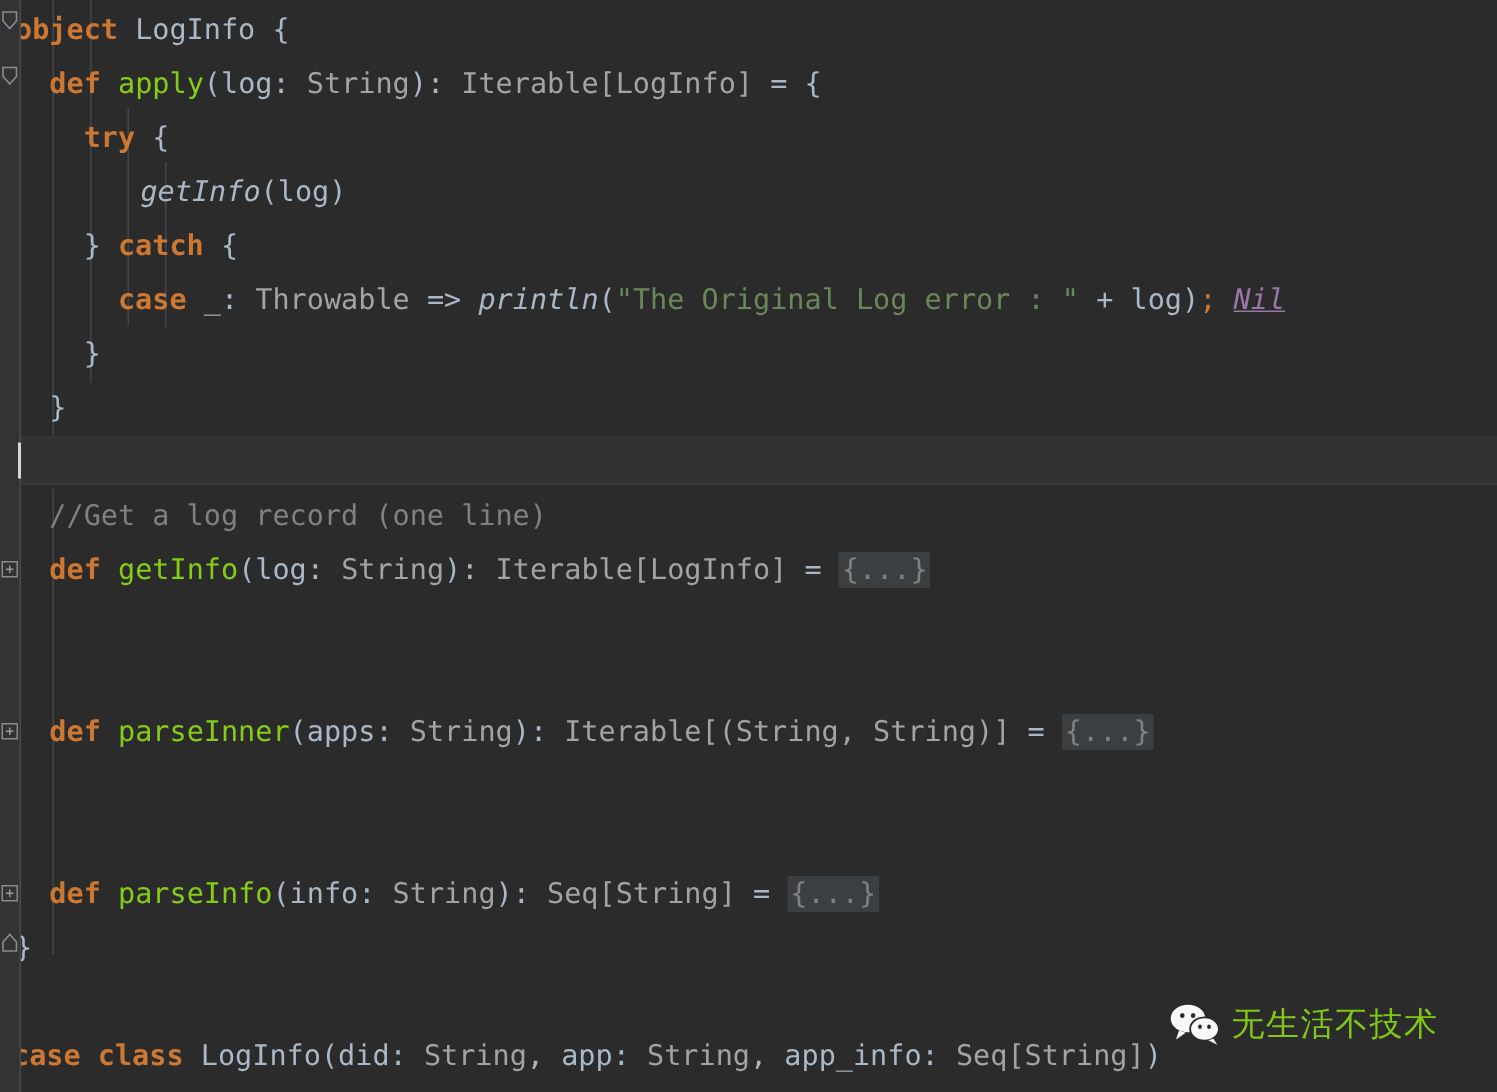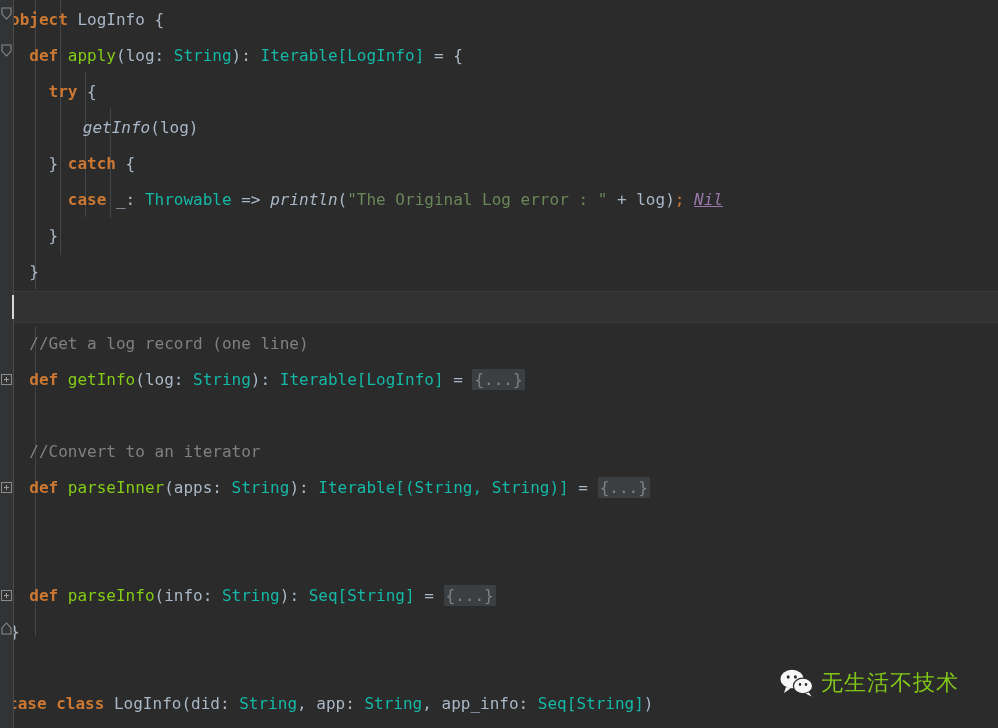--- a/index.html
+++ b/index.html
@@ -93,30 +93,30 @@
     left: 0; top: 0;
     width: 998px; height: 728px;
     z-index: 3;
   }
   .line {
     position: absolute;
     left: 14px;
     height: 36px;
     line-height: 36px;
     white-space: pre;
-    font-size: 16px;
+    font-size: 19px;
     letter-spacing: 0px;
   }
 
   
   .kw   { color: #cc7832; font-weight: bold; }   
   .id   { color: #a9b7c6; }                      
   .fn   { color: #84cc16; }                      
   .call { color: #a9b7c6; font-style: italic; }  
-  .typ  { color: #14b8a6; }                      
+  .typ  { color: #a3a3a3; }                      
   .str  { color: #6a8759; }                      
   .cmt  { color: #808080; }                      
   .nil  { color: #9876aa; font-style: italic; text-decoration: underline; }  
   .semi { color: #cc7832; }                      
   .plus { color: #a9b7c6; }
 
   
   .fold-ph {
     background: #3c3f41;
     color: #808080;
@@ -198,21 +198,20 @@
     <div class="line" style="top:254px; left:10px;"><span class="id">  }</span></div>
 
     <div class="line" style="top:290px; left:10px;"></div>
 
     <div class="line" style="top:326px; left:10px;"><span class="id">  </span><span class="cmt">//Get a log record (one line)</span></div>
 
     <div class="line" style="top:362px; left:10px;"><span class="id">  </span><span class="kw">def</span><span class="id"> </span><span class="fn">getInfo</span><span class="id">(</span><span class="id">log</span><span class="id">: </span><span class="typ">String</span><span class="id">): </span><span class="typ">Iterable[LogInfo]</span><span class="id"> = </span><span class="fold-ph">{...}</span></div>
 
     <div class="line" style="top:398px; left:10px;"></div>
 
-    <div class="line" style="top:434px; left:10px;"><span class="id">  </span><span class="cmt">//Convert to an iterator</span></div>
 
     <div class="line" style="top:470px; left:10px;"><span class="id">  </span><span class="kw">def</span><span class="id"> </span><span class="fn">parseInner</span><span class="id">(</span><span class="id">apps</span><span class="id">: </span><span class="typ">String</span><span class="id">): </span><span class="typ">Iterable[(String, String)]</span><span class="id"> = </span><span class="fold-ph">{...}</span></div>
 
     <div class="line" style="top:506px; left:10px;"></div>
 
 
     <div class="line" style="top:578px; left:10px;"><span class="id">  </span><span class="kw">def</span><span class="id"> </span><span class="fn">parseInfo</span><span class="id">(</span><span class="id">info</span><span class="id">: </span><span class="typ">String</span><span class="id">): </span><span class="typ">Seq[String]</span><span class="id"> = </span><span class="fold-ph">{...}</span></div>
 
     <div class="line" style="top:614px; left:10px;"><span class="id">}</span></div>
 

